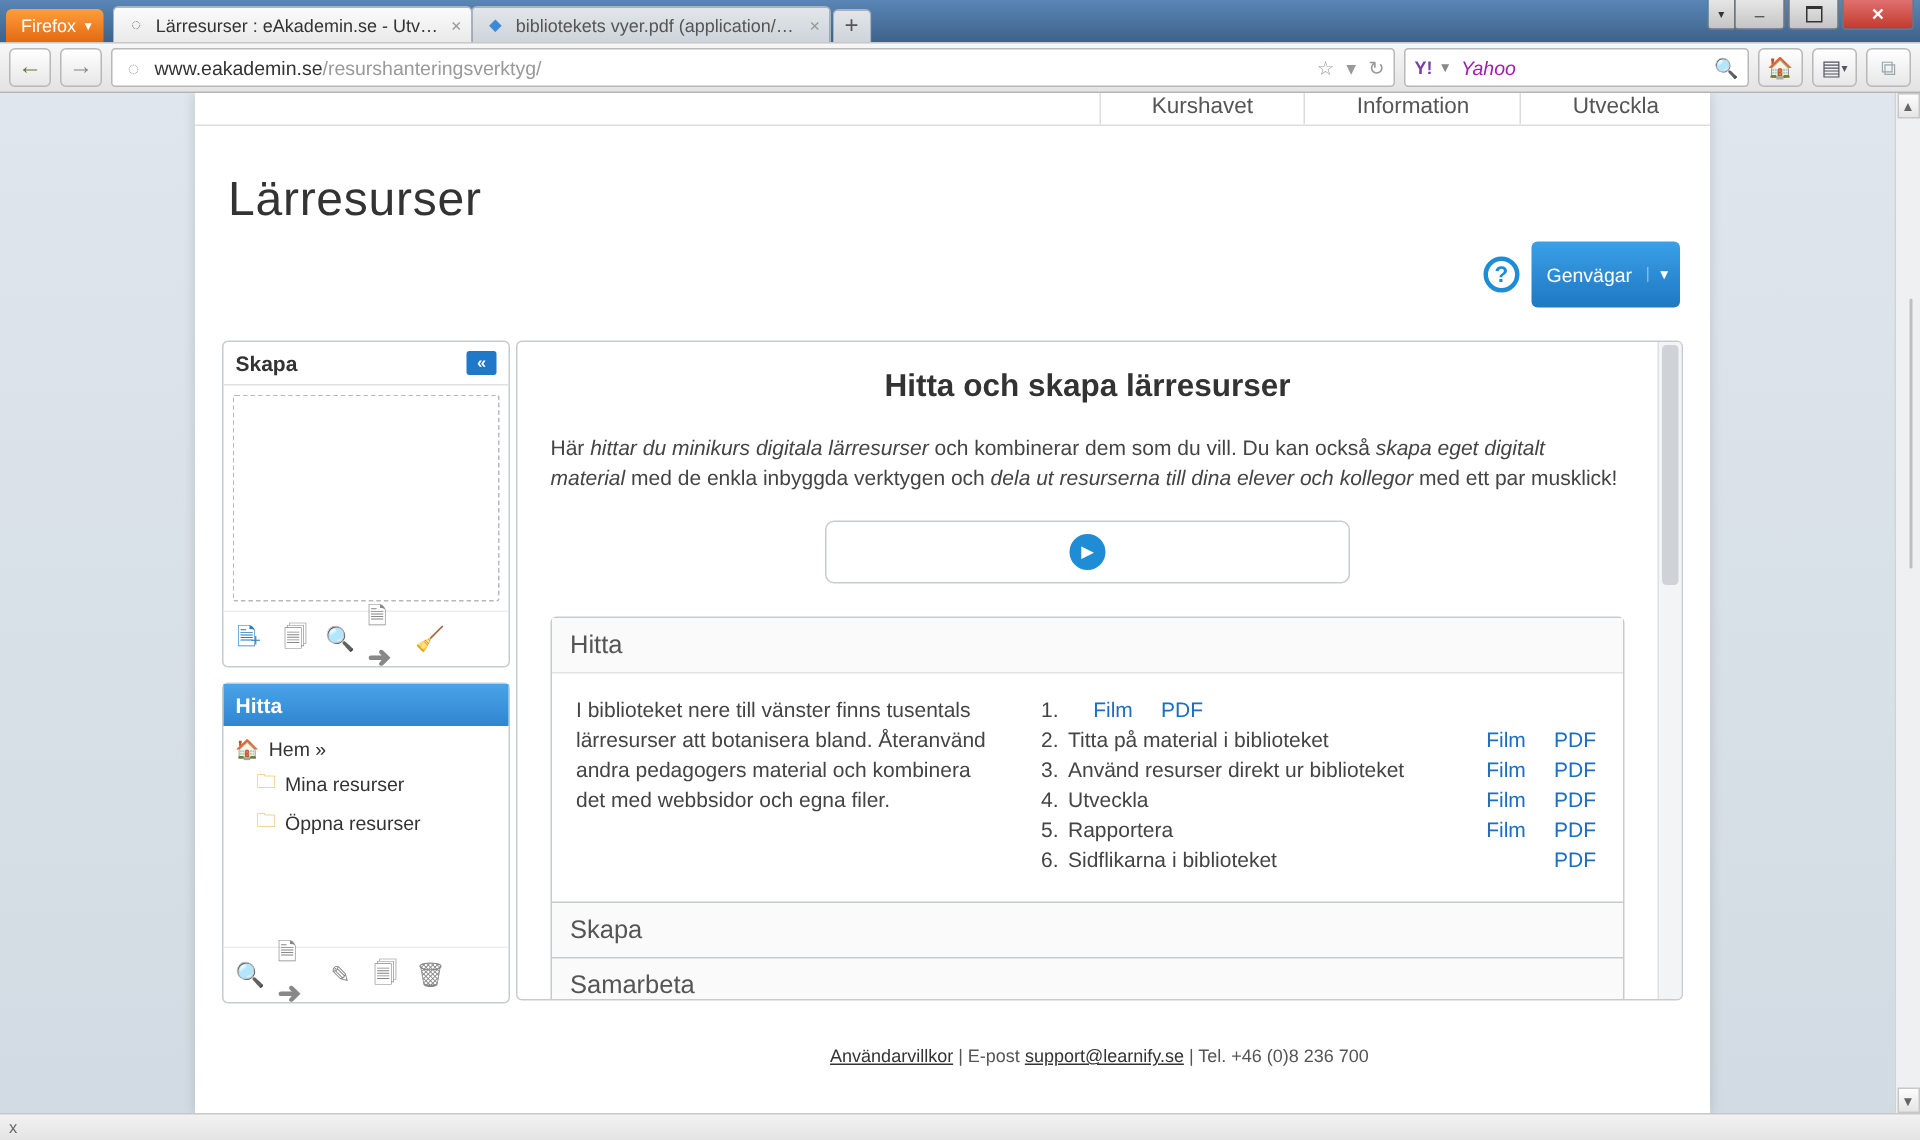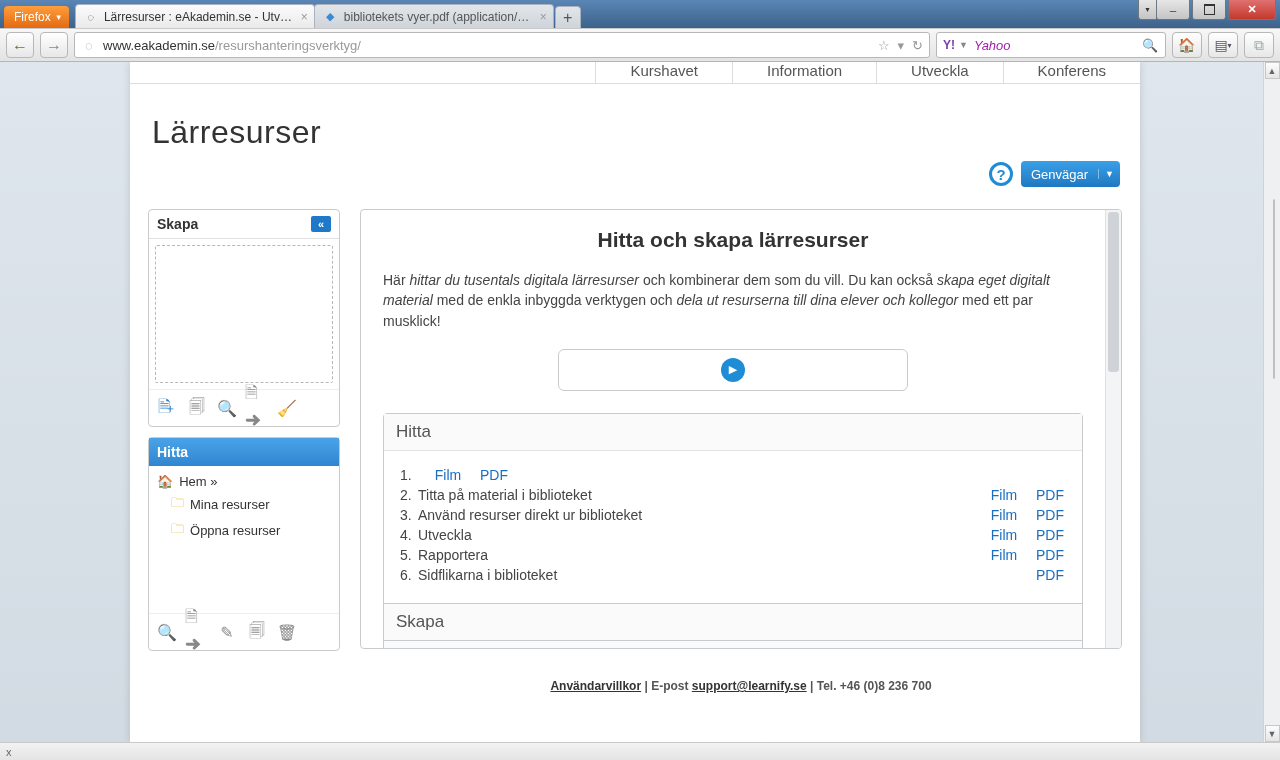--- a/index.html
+++ b/index.html
@@ -40,24 +40,24 @@
   .page-scroll { position:absolute; right:0; top:0; bottom:0; width:17px; background:#eef0f2; border-left:1px solid #cfd3d7; display:flex; flex-direction:column; align-items:center;}
   .page-scroll .arrow{ width:15px; height:17px; background:linear-gradient(#fdfdfd,#e5e5e5); border:1px solid #c7c7c7; font-size:9px; display:flex;align-items:center;justify-content:center; color:#666;}
   .page-scroll .track{ flex:1; position:relative;}
   .page-scroll .thumb{ position:absolute; left:1px; right:1px; top:120px; height:180px; background:linear-gradient(#f3f3f3,#dcdcdc); border:1px solid #bfbfbf; border-radius:2px;}
   .content-wrap{ width:1010px; margin:0 0 0 130px; background:#fff; height:100%; box-shadow:0 0 8px rgba(0,0,0,0.15); position:relative; padding-bottom:40px;}
   .site-nav{ height:22px; display:flex; justify-content:flex-end; gap:0; border-bottom:1px solid #ddd; overflow:hidden;}
   .site-nav .snitem{ padding:8px 34px 0; border-left:1px solid #ddd; color:#555; font-size:15px; height:30px; margin-top:-8px;}
   .page-title{ font-size:32px; color:#333; padding:30px 0 10px 22px; font-weight:normal; letter-spacing:0.5px;}
   .top-actions{ display:flex; justify-content:flex-end; align-items:center; gap:8px; padding:0 20px 10px 0;}
   .help-circ{ width:24px; height:24px; border:3px solid #1f8dd6; border-radius:50%; color:#1f8dd6; font-weight:bold; display:flex; align-items:center; justify-content:center; font-size:15px;}
-  .shortcut-btn{ height:26px; background:linear-gradient(#3aa0e7,#1e78c2); color:#fff; border-radius:4px; display:flex; align-items:center; overflow:hidden; font-size:13px;}
+  .shortcut-btn{ height:44px; background:linear-gradient(#3aa0e7,#1e78c2); color:#fff; border-radius:4px; display:flex; align-items:center; overflow:hidden; font-size:13px;}
   .shortcut-btn .lbl{ padding:0 10px;}
   .shortcut-btn .dd{ border-left:1px solid rgba(255,255,255,0.4); padding:0 6px; font-size:9px;}
-  .cols{ display:flex; gap:20px; padding:12px 18px;}
+  .cols{ display:flex; gap:4px; padding:12px 18px;}
   
   .side{ width:192px; display:flex; flex-direction:column; gap:10px;}
   .panel{ border:1px solid #c8cbce; border-radius:4px; background:#fff;}
   .phead{ padding:6px 8px; font-weight:bold; font-size:14px; color:#333; display:flex; align-items:center; border-bottom:1px solid #e0e0e0;}
   .phead.blue{ background:linear-gradient(#4aa3e8,#2f86d0); color:#fff; border-bottom:none;}
   .phead .collapse{ margin-left:auto; width:20px; height:16px; background:#1f78c8; color:#fff; border-radius:2px; display:flex; align-items:center; justify-content:center; font-size:11px;}
   .dropzone{ margin:6px; height:138px; border:1px dashed #b8b8b8; border-radius:2px;}
   .toolbar{ display:flex; gap:6px; padding:6px; border-top:1px solid #eee;}
   .ticon{ width:24px; height:24px; display:flex; align-items:center; justify-content:center; color:#888; font-size:16px; border-radius:3px;}
   .tree{ padding:6px 8px 70px 8px; font-size:13px;}
@@ -79,21 +79,21 @@
   .shead{ padding:8px 12px; font-size:17px; color:#555; border-bottom:1px solid #e3e3e3; background:#fafafa;}
   .shead.collapsed{ border-bottom:none; border-top:1px solid #c8cbce; background:#fafafa;}
   .sbody{ padding:14px 16px 18px 16px; display:flex; gap:30px; font-size:14px; color:#444;}
   .sbody .left{ width:280px; line-height:1.45;}
   .sbody .right{ flex:1;}
   .sbody ol{ list-style:none;}
   .sbody li{ display:flex; align-items:baseline; padding:2px 0;}
   .sbody li .num{ min-width:18px;}
   .sbody li .lbl{ flex:1;}
   .sbody li .lk{ color:#1b6ec2; margin-left:14px; min-width:32px; text-align:center; cursor:pointer;}
-  .footer{ text-align:center; font-size:12px; color:#555; padding:30px 0 10px;font-weight:bold;}
+  .footer{ text-align:center; font-size:12px; color:#555; padding:30px 0 10px;}
   .footer a{ color:#333; text-decoration:underline;}
   
   .statusbar{ height:18px; background:linear-gradient(#f2f2f2,#e4e4e4); border-top:1px solid #c9c9c9; font-size:11px; color:#666; padding:0 6px; display:flex; align-items:center;}
 </style>
 </head>
 <body>
 
 <div class="titlebar">
   <div class="tabstrip">
     <div class="ff-btn">Firefox</div>
@@ -141,21 +141,20 @@
   <div class="toolbtn" style="color:#9aa;">⧉</div>
 </div>
 
 <div class="page">
   <div class="content-wrap">
 
     <div class="site-nav">
       <div class="snitem">Kurshavet</div>
       <div class="snitem">Information</div>
       <div class="snitem">Utveckla</div>
-      <div class="snitem">Konferens</div>
     </div>
 
     <h1 class="page-title">Lärresurser</h1>
 
     <div class="top-actions">
       <div class="help-circ">?</div>
       <div class="shortcut-btn">
         <span class="lbl">Genvägar</span>
         <span class="dd">▼</span>
       </div>
@@ -205,29 +204,30 @@
             <span class="ticon">🗑</span>
           </div>
         </div>
       </div>
 
       <div class="main">
         <div class="main-box">
           <div style="padding-right:16px;">
             <div class="mtitle">Hitta och skapa lärresurser</div>
             <p class="intro">
-              <span>Här </span><em>hittar du tusentals digitala lärresurser</em><span> och kombinerar dem som du vill. Du kan också </span><em>skapa eget digitalt material</em><span> med de enkla inbyggda verktygen och </span><em>dela ut resurserna till dina elever och kollegor</em><span> med ett par musklick!</span>
+              <span>Här </span><em>hittar du minikurs digitala lärresurser</em><span> och kombinerar dem som du vill. Du kan också </span><em>skapa eget digitalt material</em><span> med de enkla inbyggda verktygen och </span><em>dela ut resurserna till dina elever och kollegor</em><span> med ett par musklick!</span>
             </p>
             <div class="minikurs">
               <span class="play">▶</span>
             </div>
 
             <div class="section">
               <div class="shead">Hitta</div>
               <div class="sbody">
+                <div class="left">I biblioteket nere till vänster finns tusentals lärresurser att botanisera bland. Återanvänd andra pedagogers material och kombinera det med webbsidor och egna filer.</div>
                 <div class="right">
                   <ol>
                     <li>
                         <span class="num">1.</span>
                         <span class="lk">Film</span>
                         <span class="lk">PDF</span>
                       </li>
                     <li>
                         <span class="num">2.</span>
                         <span class="lbl">Titta på material i biblioteket</span>

